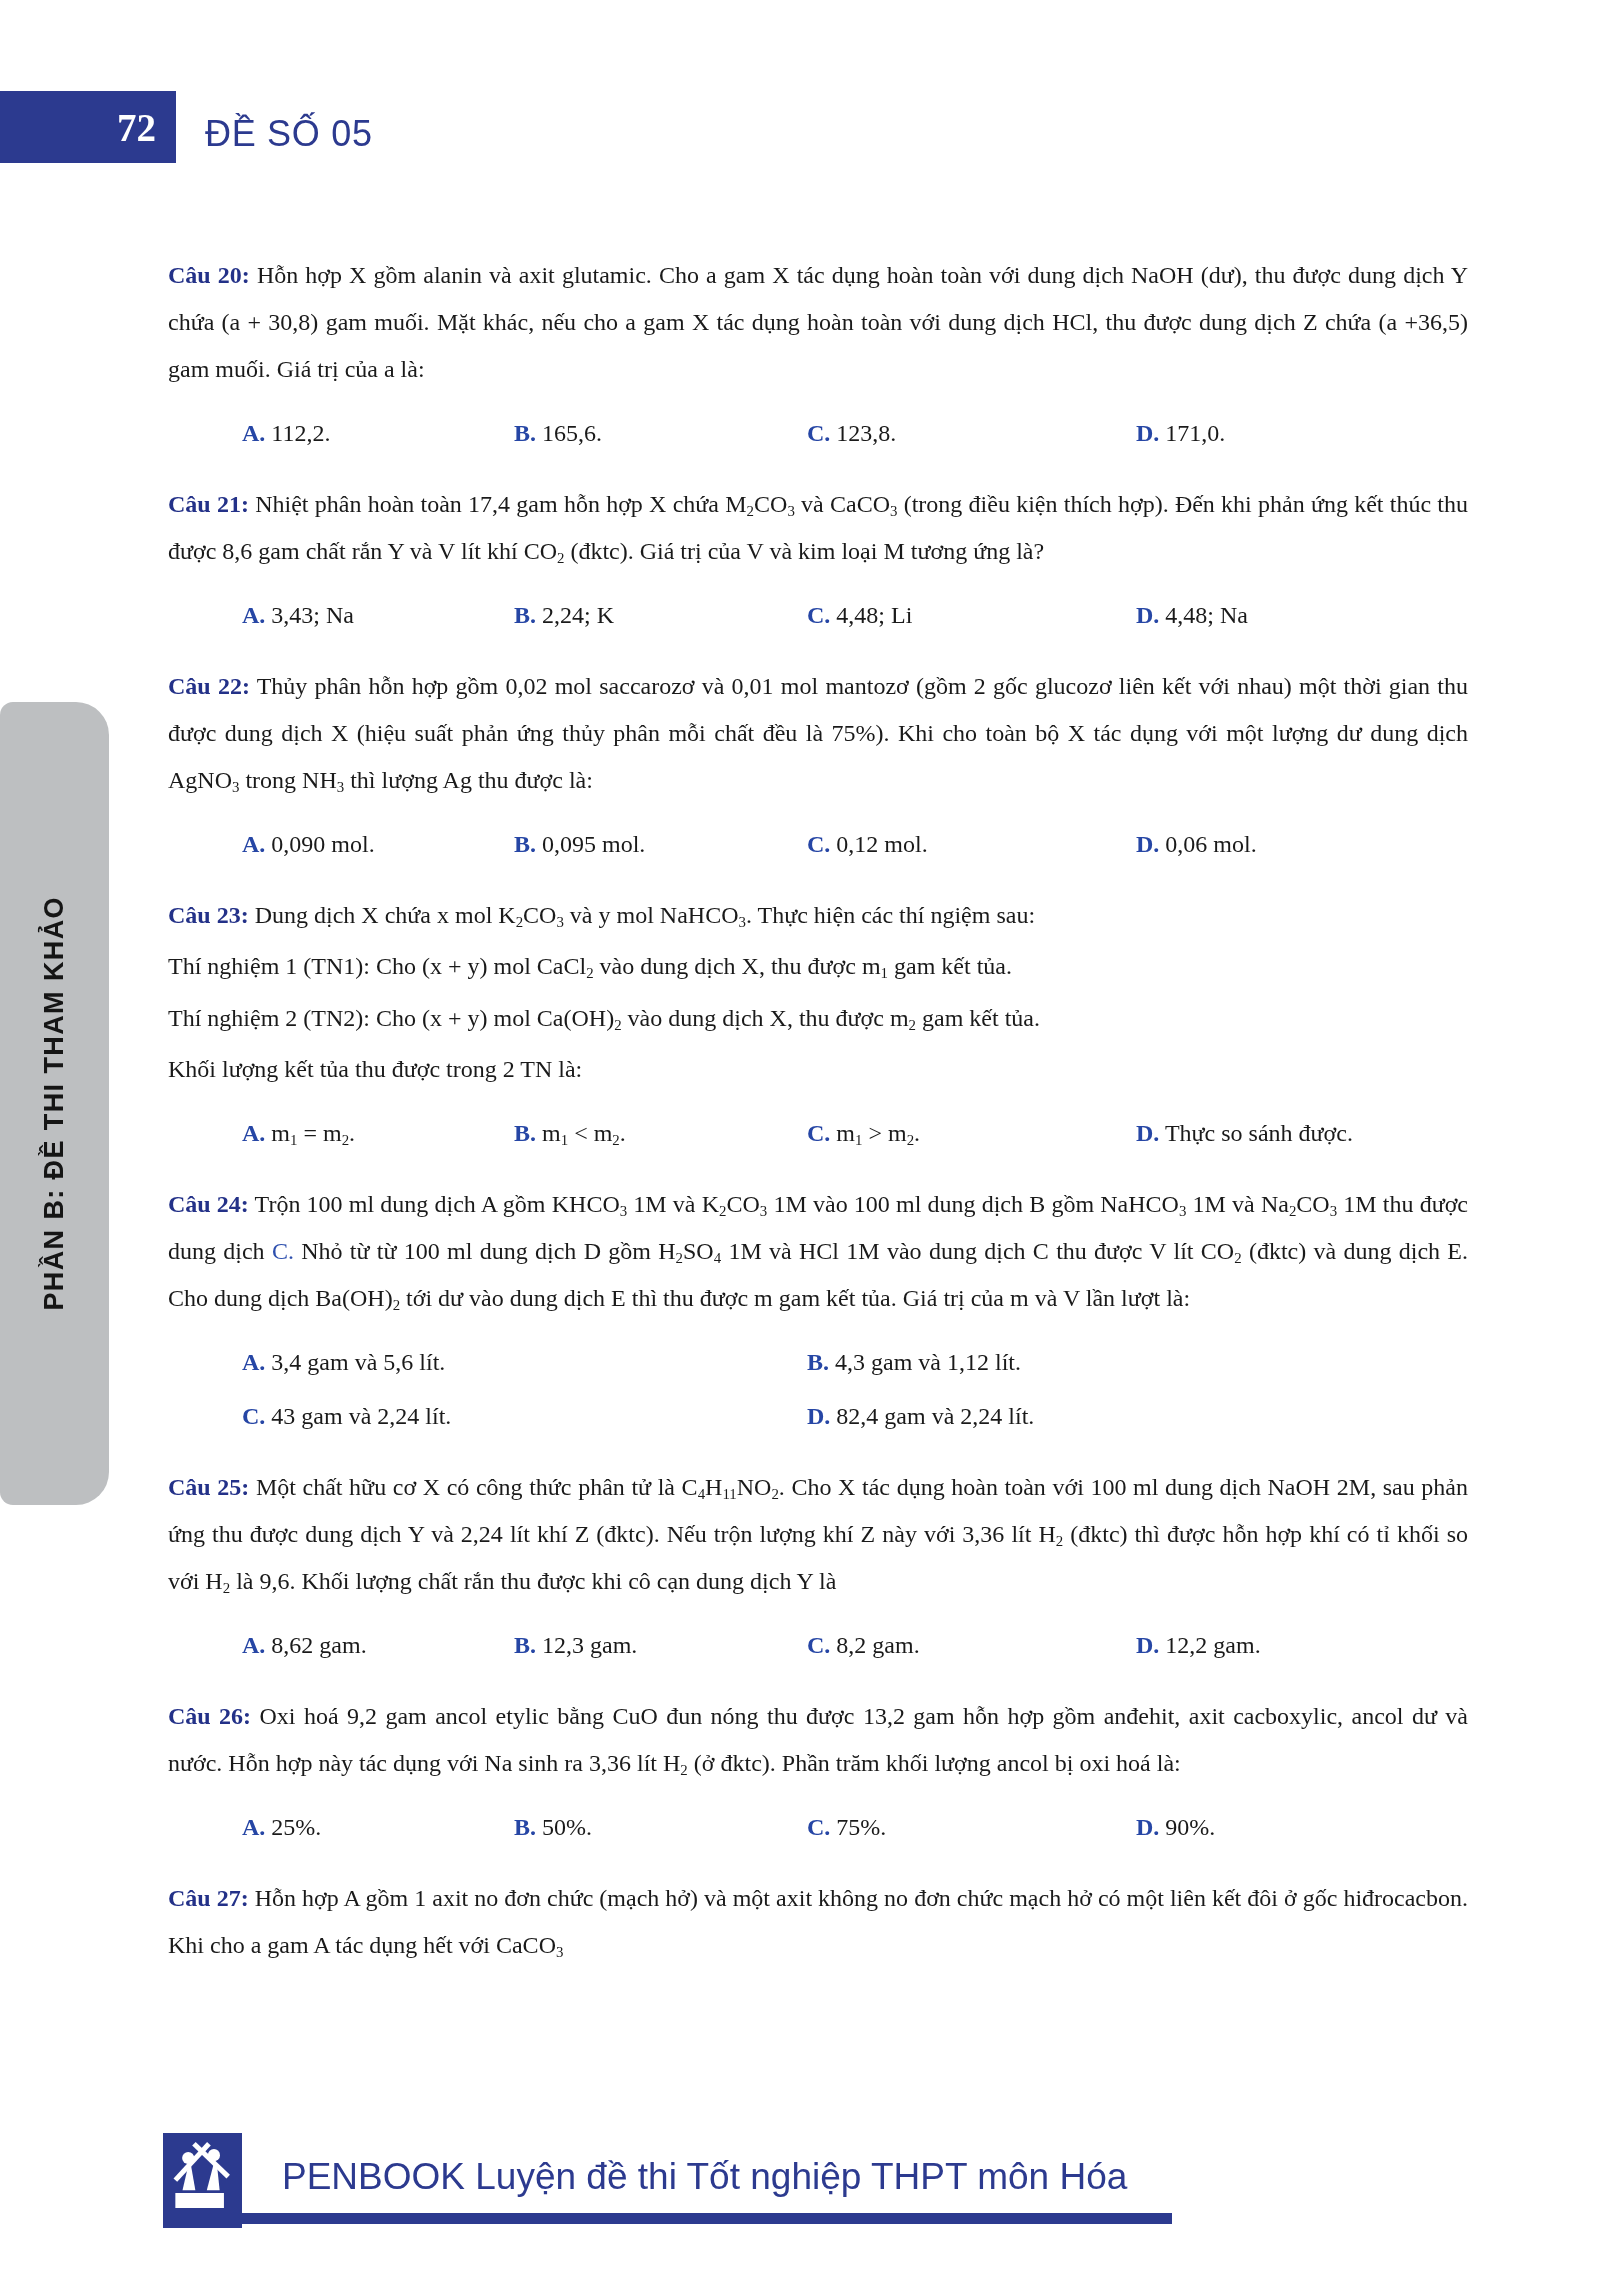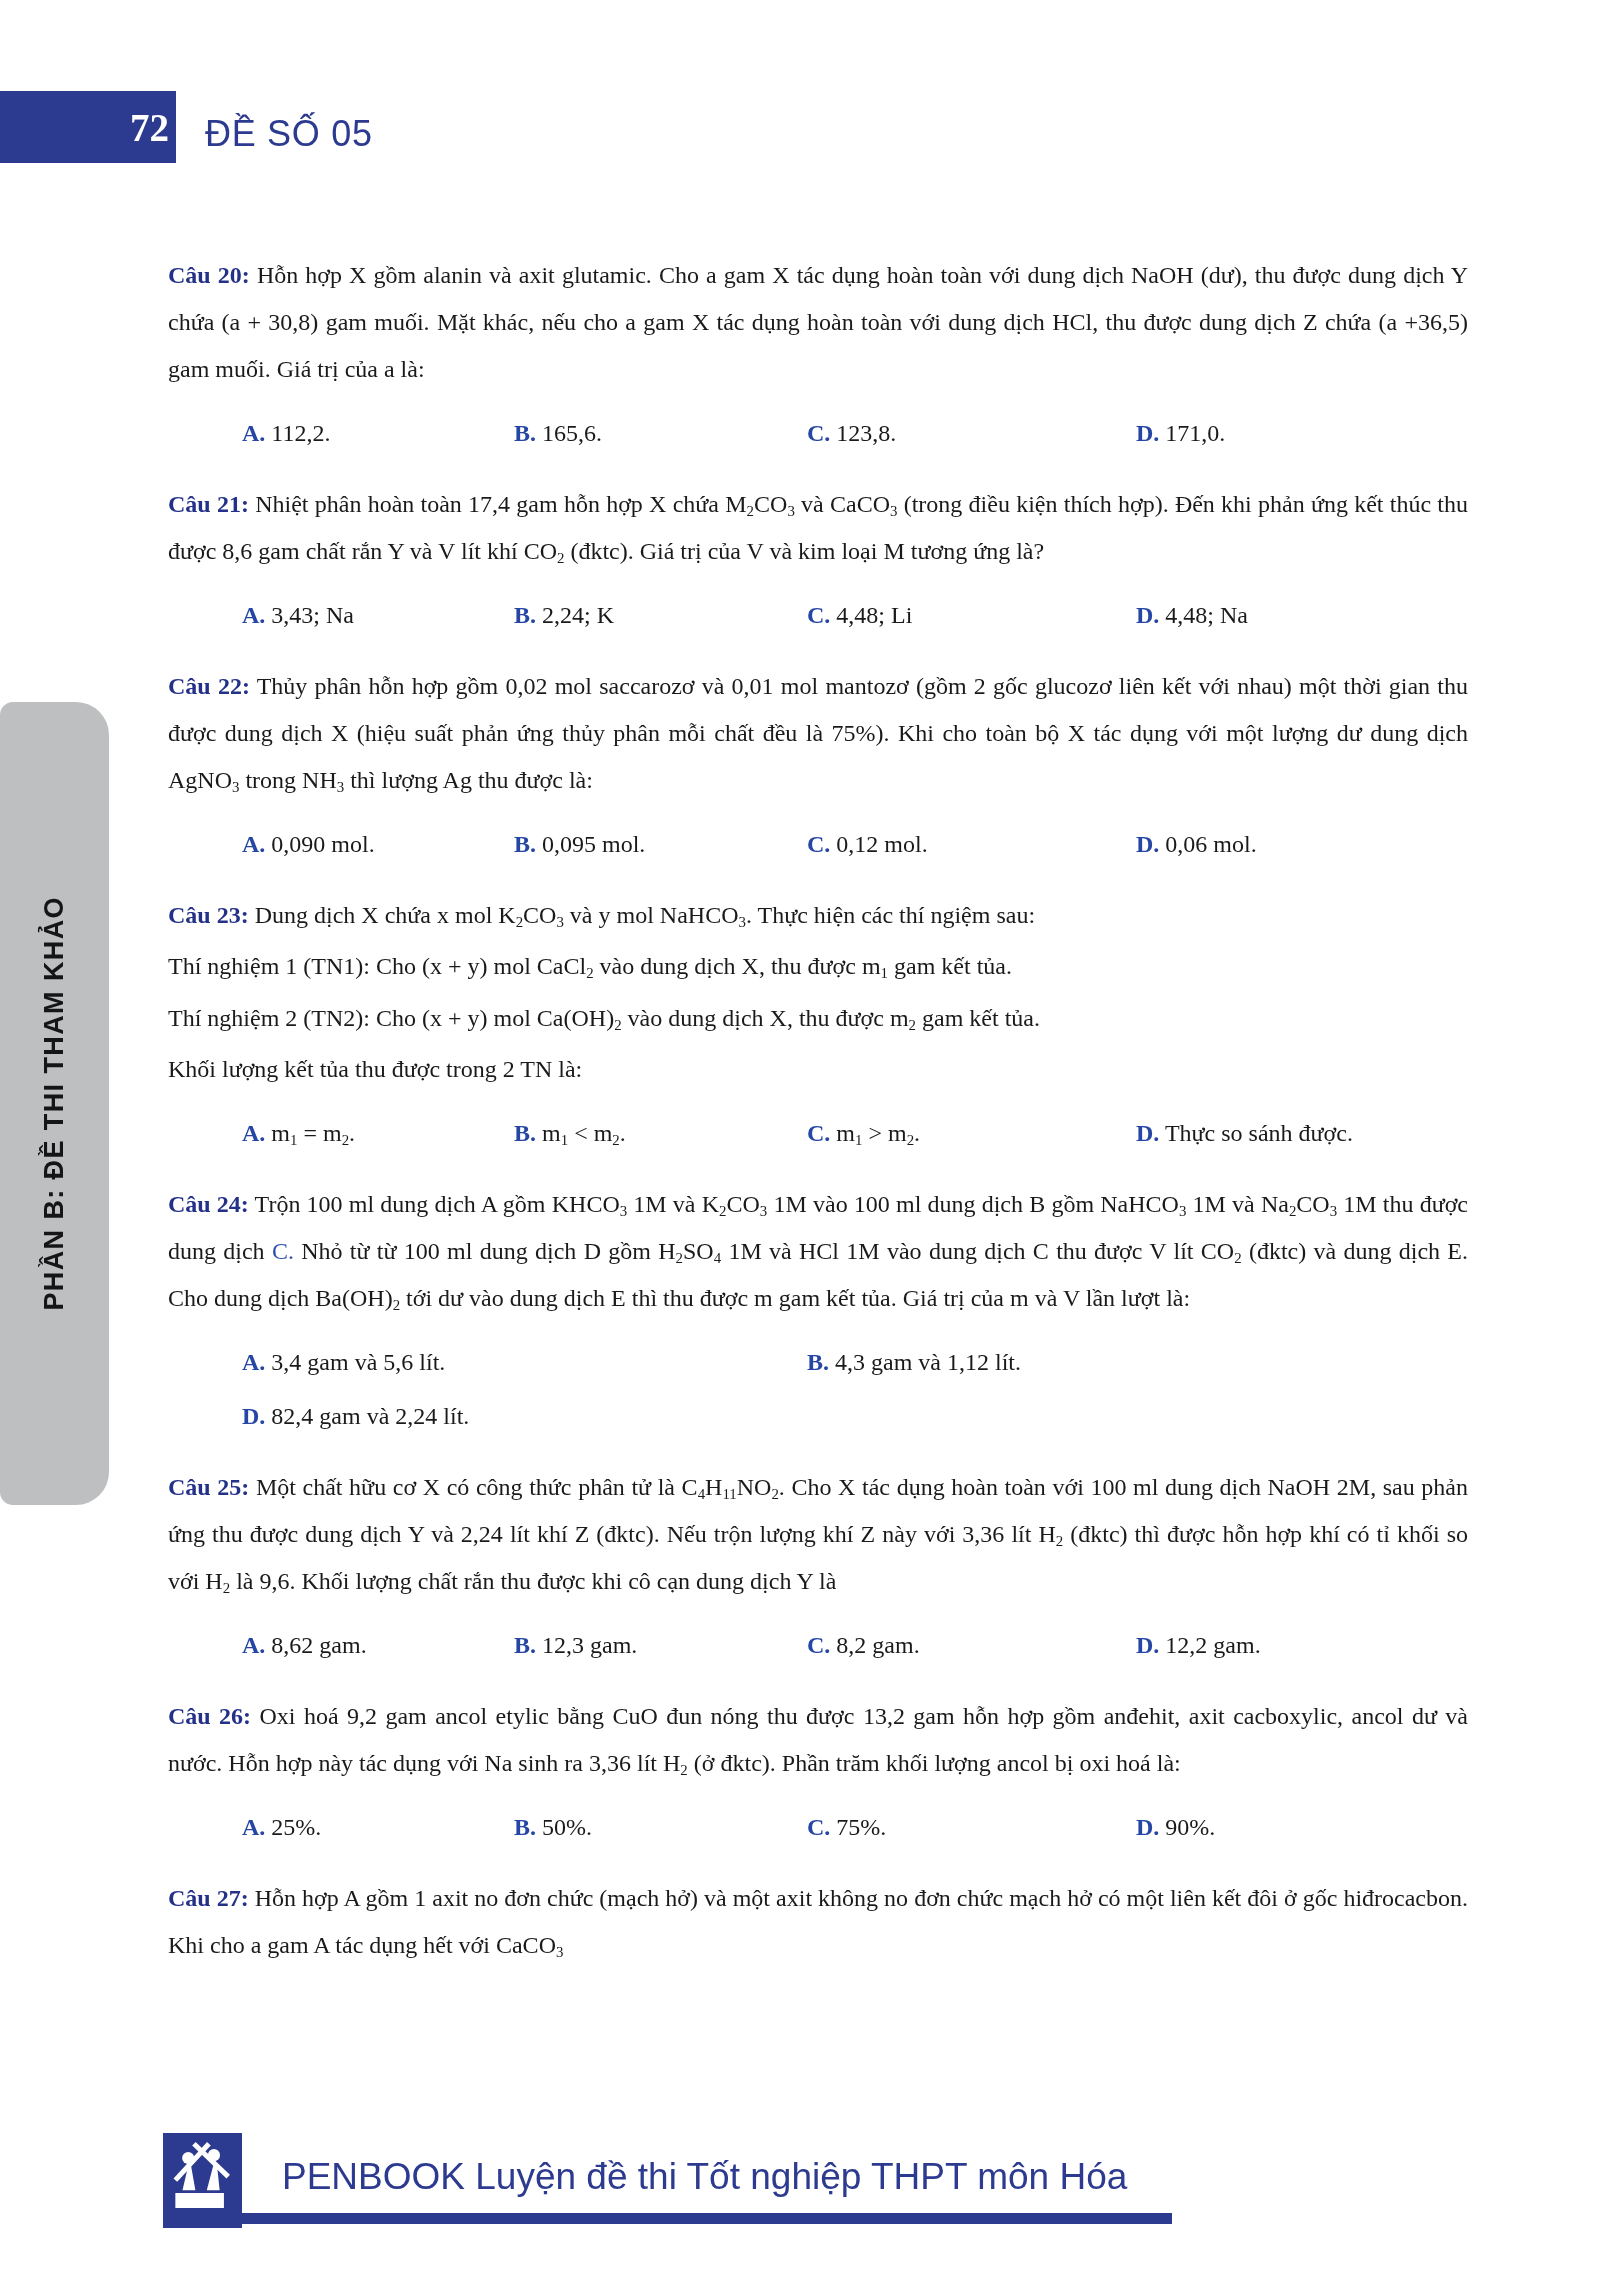--- a/index.html
+++ b/index.html
@@ -11,21 +11,21 @@
     overflow: hidden;
     font-family: "Liberation Serif", serif;
   }
 
   
   .page-num-box {
     position: absolute; left: 0; top: 91px;
     width: 176px; height: 72px;
     background: var(--blue);
     display: flex; align-items: center; justify-content: flex-end;
-    padding-right: 7px; box-sizing: border-box;
+    padding-right: 20px; box-sizing: border-box;
     color: #ffffff; font-family: "Liberation Serif", serif;
     font-size: 39px; font-weight: bold;
   }
   .page-title {
     position: absolute; left: 205px; top: 113px;
     font-family: "Liberation Sans", sans-serif;
     font-size: 36px; font-weight: normal; color: var(--blue);
     letter-spacing: 0.7px;
   }
 
@@ -132,20 +132,21 @@
         <div class="opt"><span class="olet">B.</span> <span>m<sub>1</sub> &lt; m<sub>2</sub>.</span></div>
         <div class="opt"><span class="olet">C.</span> <span>m<sub>1</sub> &gt; m<sub>2</sub>.</span></div>
         <div class="opt"><span class="olet">D.</span> <span>Thực so sánh được.</span></div>
       </div>
     </div>
     <div>
       <p class="qp"><span class="qlabel">Câu 24:</span> Trộn 100 ml dung dịch A gồm KHCO<sub>3</sub> 1M và K<sub>2</sub>CO<sub>3</sub> 1M vào 100 ml dung dịch B gồm NaHCO<sub>3</sub> 1M và Na<sub>2</sub>CO<sub>3</sub> 1M thu được dung dịch <span class="hl-blue">C.</span> Nhỏ từ từ 100 ml dung dịch D gồm H<sub>2</sub>SO<sub>4</sub> 1M và HCl 1M vào dung dịch C thu được V lít CO<sub>2</sub> (đktc) và dung dịch E. Cho dung dịch Ba(OH)<sub>2</sub> tới dư vào dung dịch E thì thu được m gam kết tủa. Giá trị của m và V lần lượt là:</p>
       <div class="opts cols2">
         <div class="opt"><span class="olet">A.</span> <span>3,4 gam và 5,6 lít.</span></div>
         <div class="opt"><span class="olet">B.</span> <span>4,3 gam và 1,12 lít.</span></div>
+        <div class="opt"><span class="olet">C.</span> <span>43 gam và 2,24 lít.</span></div>
         <div class="opt"><span class="olet">D.</span> <span>82,4 gam và 2,24 lít.</span></div>
       </div>
     </div>
     <div>
       <p class="qp"><span class="qlabel">Câu 25:</span> Một chất hữu cơ X có công thức phân tử là C<sub>4</sub>H<sub>11</sub>NO<sub>2</sub>. Cho X tác dụng hoàn toàn với 100 ml dung dịch NaOH 2M, sau phản ứng thu được dung dịch Y và 2,24 lít khí Z (đktc). Nếu trộn lượng khí Z này với 3,36 lít H<sub>2</sub> (đktc) thì được hỗn hợp khí có tỉ khối so với H<sub>2</sub> là 9,6. Khối lượng chất rắn thu được khi cô cạn dung dịch Y là</p>
       <div class="opts cols4">
         <div class="opt"><span class="olet">A.</span> <span>8,62 gam.</span></div>
         <div class="opt"><span class="olet">B.</span> <span>12,3 gam.</span></div>
         <div class="opt"><span class="olet">C.</span> <span>8,2 gam.</span></div>
         <div class="opt"><span class="olet">D.</span> <span>12,2 gam.</span></div>

